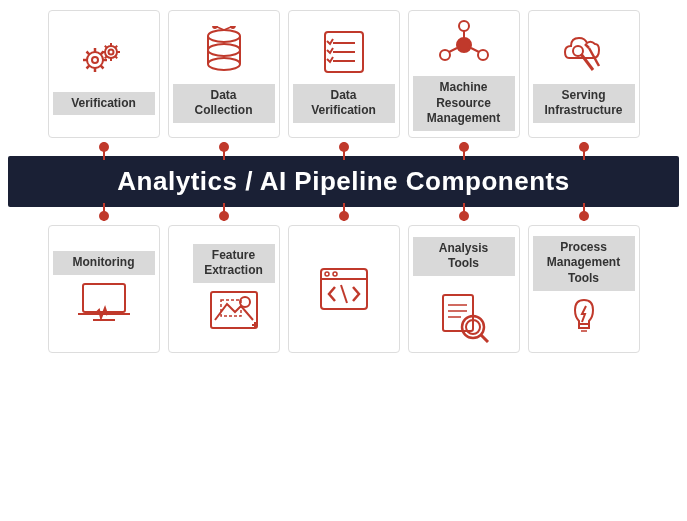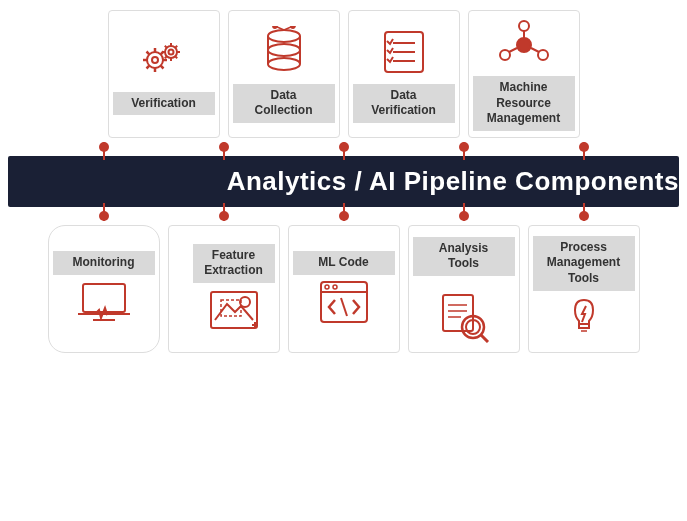--- a/index.html
+++ b/index.html
@@ -94,21 +94,21 @@
       bottom: 0;
       z-index: 1;
     }
     
     .banner {
       width: 100%;
       background: #1a2035;
       color: #fff;
       font-size: 26px;
       font-weight: 700;
-      text-align: right;
+      text-align: center;
       padding: 10px 0;
       border-radius: 2px;
       letter-spacing: 0.5px;
     }
     
     .bottom-label-row {
       display: flex;
       flex-direction: row;
       justify-content: center;
       gap: 8px;
@@ -208,20 +208,35 @@
           <circle cx="48" cy="36" r="5" stroke="#c0392b" stroke-width="2" fill="none"></circle>
 
           <line x1="29" y1="12" x2="29" y2="19" stroke="#c0392b" stroke-width="2"></line>
           <line x1="14" y1="33" x2="22" y2="29" stroke="#c0392b" stroke-width="2"></line>
           <line x1="44" y1="33" x2="36" y2="29" stroke="#c0392b" stroke-width="2"></line>
         </svg>
       </div>
       <div class="card-label">Machine<br>Resource<br>Management</div>
     </div>
 
+    <div class="card">
+      <div class="card-icon">
+        <svg width="58" height="52" viewBox="0 0 58 52">
+
+          <path d="M14,32 Q10,32 10,26 Q10,20 16,20 Q16,12 24,12 Q30,12 32,17 Q36,14 40,18 Q44,18 44,24 Q44,32 38,32 Z" stroke="#c0392b" stroke-width="2" fill="none"></path>
+
+          <line x1="26" y1="28" x2="38" y2="44" stroke="#c0392b" stroke-width="3"></line>
+          <circle cx="23" cy="25" r="5" stroke="#c0392b" stroke-width="2" fill="none"></circle>
+
+          <line x1="34" y1="22" x2="44" y2="40" stroke="#c0392b" stroke-width="2.5"></line>
+          <line x1="34" y1="22" x2="30" y2="18" stroke="#c0392b" stroke-width="2.5"></line>
+        </svg>
+      </div>
+      <div class="card-label">Serving<br>Infrastructure</div>
+    </div>
   </div>
 
   <div class="connector-row">
     <div class="connector-cell">
       <div class="vline" style="height:18px;top:0;"></div>
       <div class="dot" style="position:relative;z-index:2;"></div>
     </div>
     <div class="connector-cell">
       <div class="vline" style="height:18px;top:0;"></div>
       <div class="dot" style="position:relative;z-index:2;"></div>
@@ -259,21 +274,21 @@
       <div class="dot" style="position:relative;z-index:2;"></div>
       <div class="vline" style="height:18px;bottom:0;top:auto;"></div>
     </div>
     <div class="connector-cell">
       <div class="dot" style="position:relative;z-index:2;"></div>
       <div class="vline" style="height:18px;bottom:0;top:auto;"></div>
     </div>
   </div>
 
   <div class="bottom-label-row">
-    <div class="card" style="flex-direction:column-reverse;border-radius:17px;">
+    <div class="card" style="flex-direction:column-reverse;">
       <div class="card-icon">
         <svg width="58" height="52" viewBox="0 0 58 52">
 
           <rect x="8" y="8" width="42" height="28" rx="2" stroke="#c0392b" stroke-width="2" fill="none"></rect>
           <line x1="3" y1="38" x2="55" y2="38" stroke="#c0392b" stroke-width="2"></line>
           <path d="M20,36 L22,36 L24,34 L26,42 L30,32 L32,38 L34,36 L36,36" stroke="#c0392b" stroke-width="2" fill="none"></path>
           <line x1="18" y1="44" x2="40" y2="44" stroke="#c0392b" stroke-width="2"></line>
         </svg>
       </div>
       <div class="card-label">Monitoring</div>
@@ -303,21 +318,20 @@
           <rect x="6" y="6" width="46" height="40" rx="3" stroke="#c0392b" stroke-width="2" fill="none"></rect>
           <line x1="6" y1="16" x2="52" y2="16" stroke="#c0392b" stroke-width="2"></line>
           <circle cx="12" cy="11" r="2" stroke="#c0392b" stroke-width="1.5" fill="none"></circle>
           <circle cx="20" cy="11" r="2" stroke="#c0392b" stroke-width="1.5" fill="none"></circle>
 
           <polyline points="20,24 14,31 20,38" stroke="#c0392b" stroke-width="2.5" fill="none"></polyline>
           <polyline points="38,24 44,31 38,38" stroke="#c0392b" stroke-width="2.5" fill="none"></polyline>
           <line x1="26" y1="22" x2="32" y2="40" stroke="#c0392b" stroke-width="2"></line>
         </svg>
       </div>
-      <div class="card-label">ML Code</div>
     </div>
     <div class="card" style="flex-direction:column-reverse;gap:14px;">
       <div class="card-icon">
         <svg width="58" height="52" viewBox="0 0 58 52">
 
           <rect x="8" y="4" width="30" height="36" rx="2" stroke="#c0392b" stroke-width="2" fill="none"></rect>
           <line x1="13" y1="14" x2="32" y2="14" stroke="#c0392b" stroke-width="1.5"></line>
           <line x1="13" y1="20" x2="32" y2="20" stroke="#c0392b" stroke-width="1.5"></line>
           <line x1="13" y1="26" x2="26" y2="26" stroke="#c0392b" stroke-width="1.5"></line>
 

